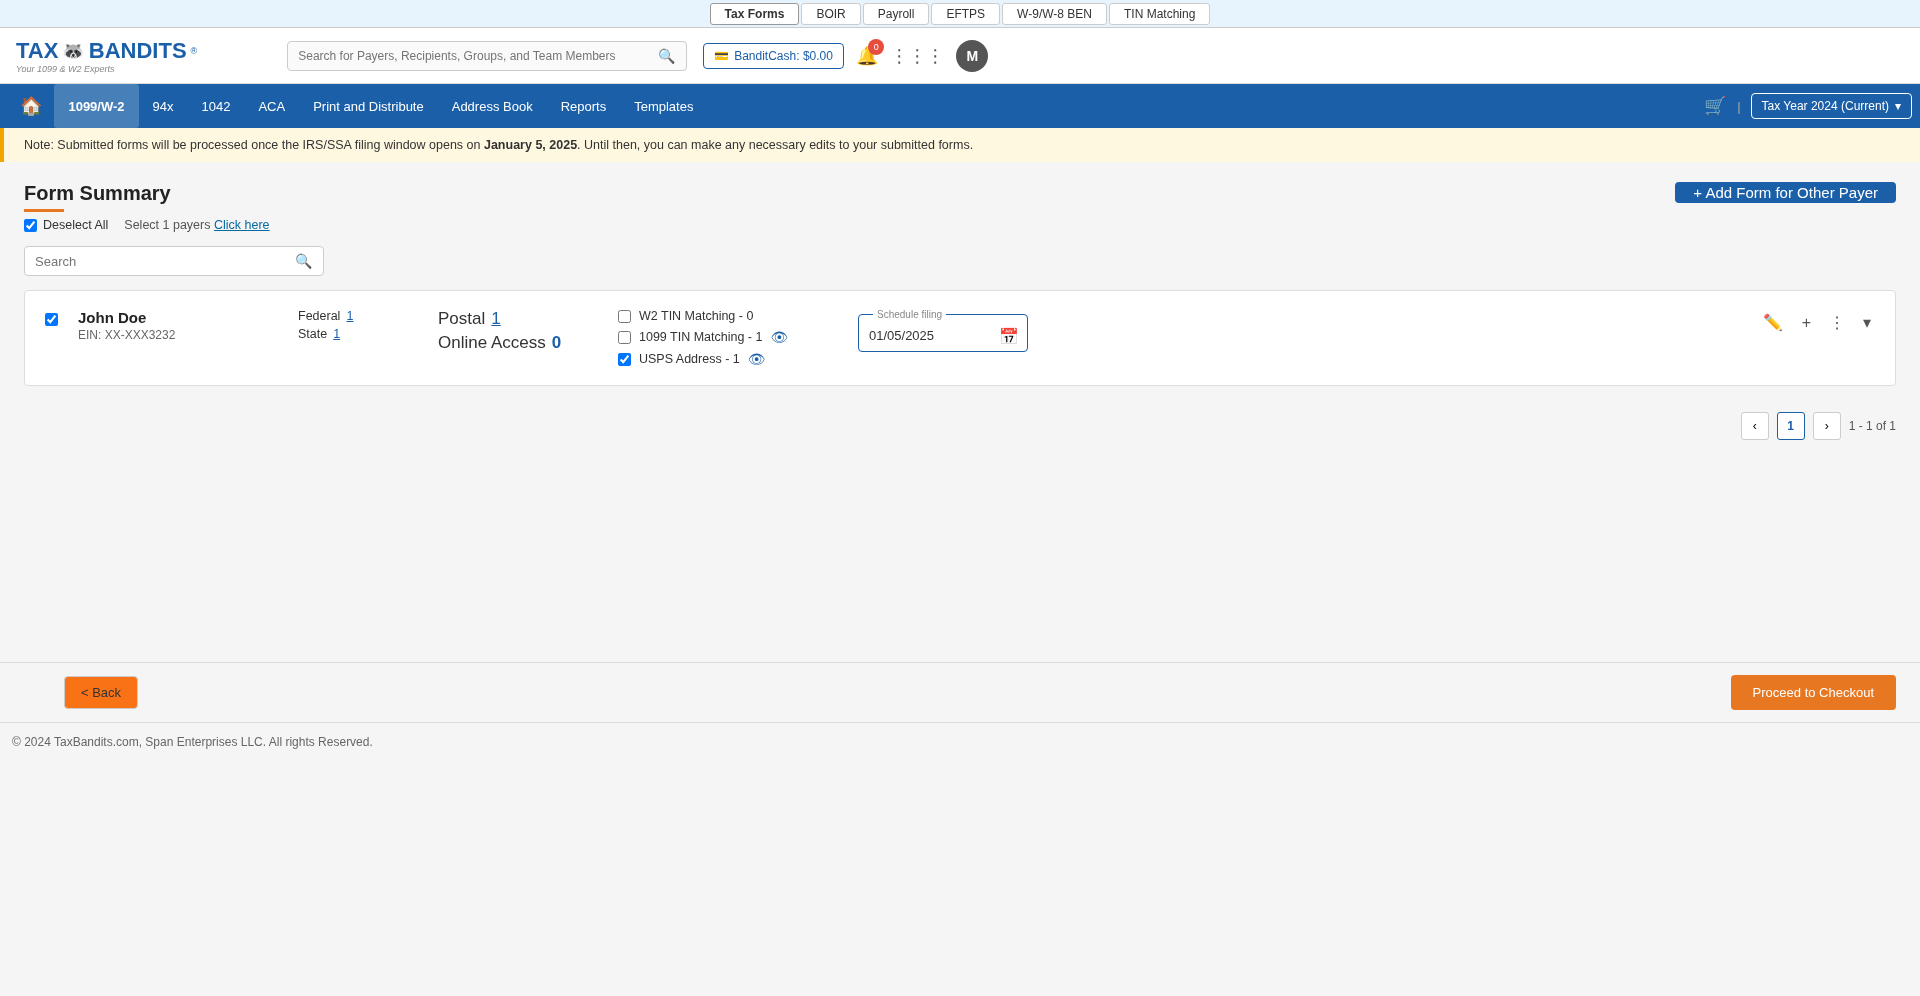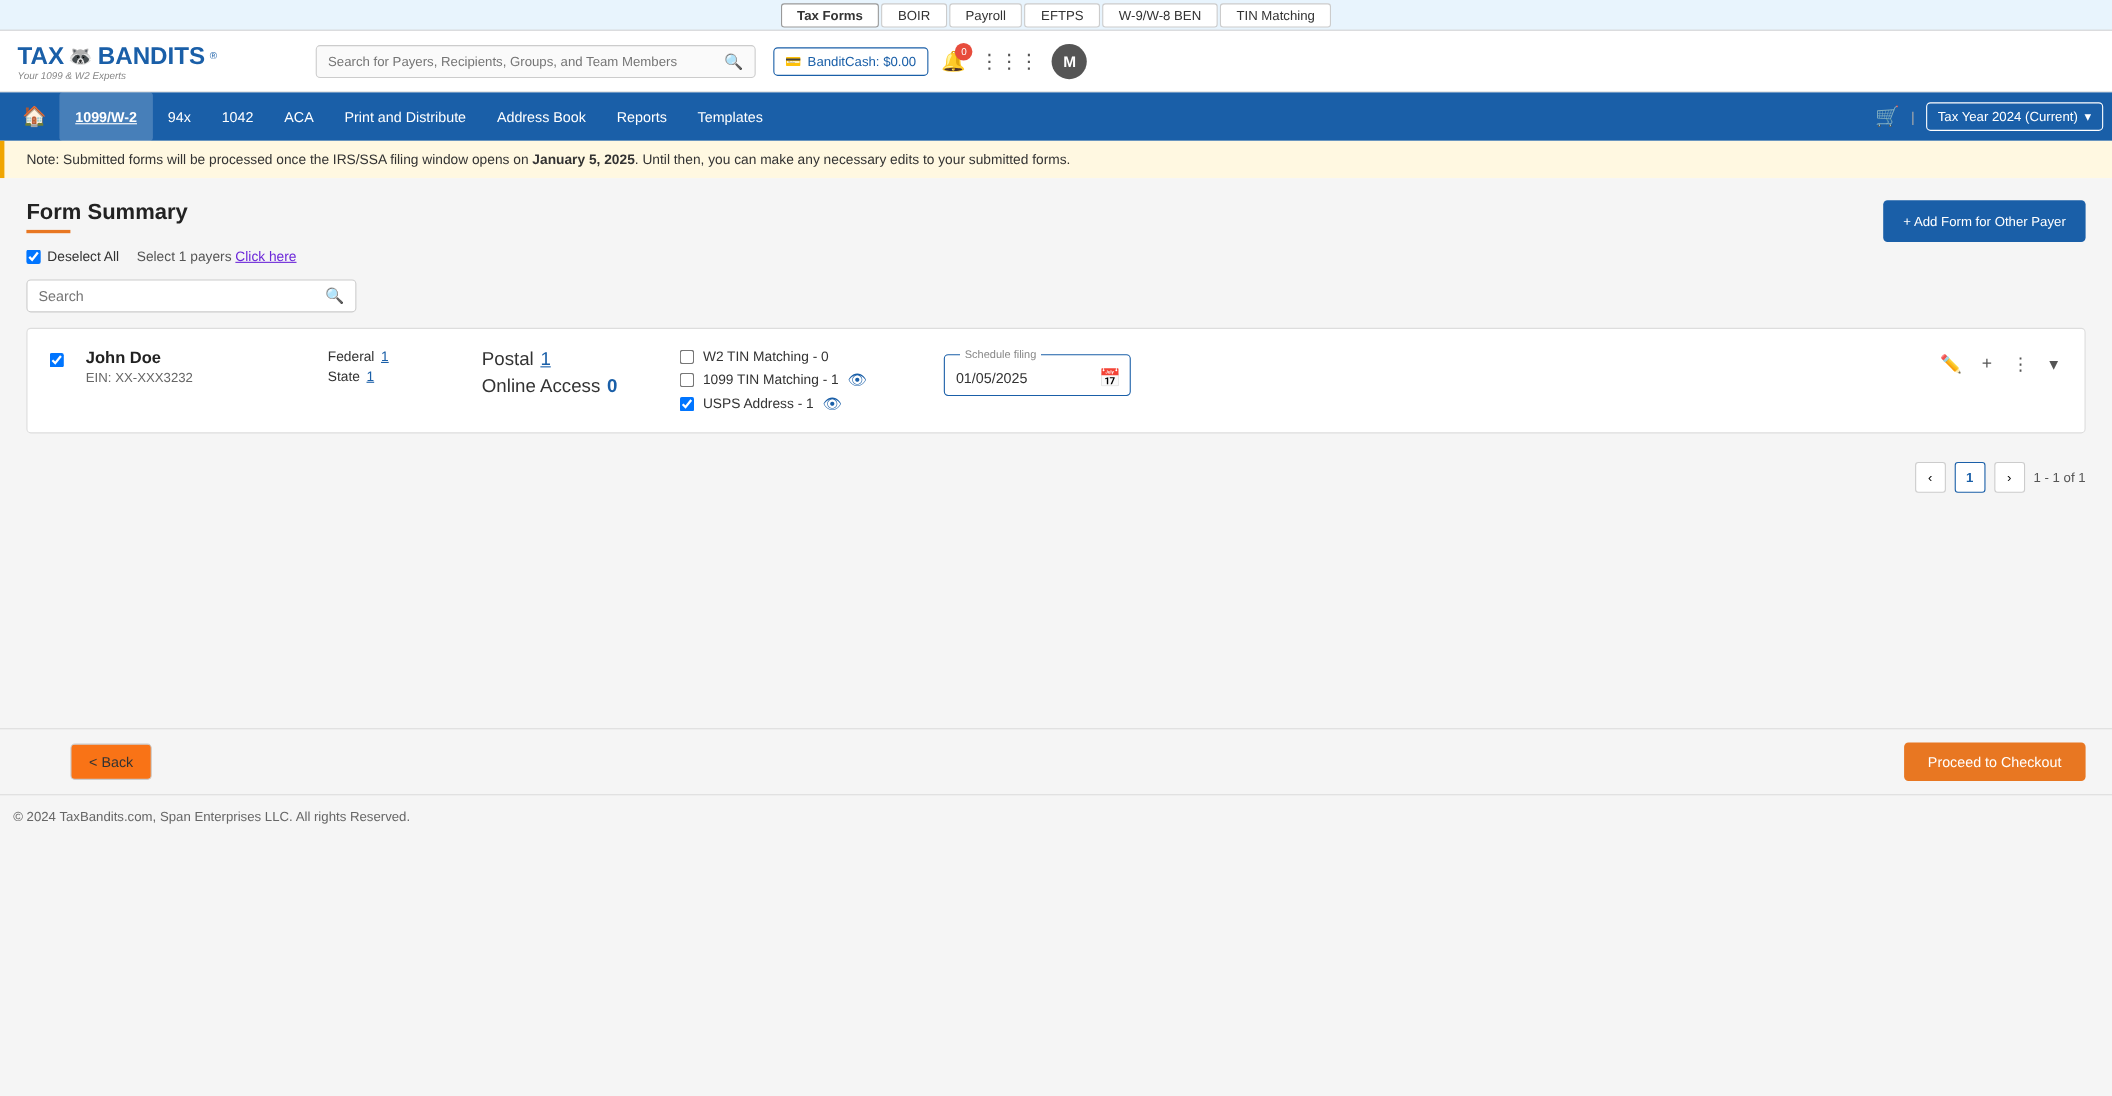--- a/index.html
+++ b/index.html
@@ -151,21 +151,20 @@
       height: 44px;
       display: flex;
       align-items: center;
       font-size: 13px;
       cursor: pointer;
       border-radius: 3px;
     }
     .main-nav-item.active {
       background: rgba(255,255,255,0.2);
       font-weight: bold;
-      text-decoration: underline;
     }
     .main-nav-right {
       margin-left: auto;
       display: flex;
       align-items: center;
       gap: 10px;
     }
     .cart-icon {
       color: #fff;
       font-size: 18px;
@@ -214,22 +213,22 @@
       width: 40px;
       height: 3px;
       background: #e87722;
       margin-top: 4px;
     }
     .add-form-btn {
       background: #1a5fa8;
       color: #fff;
       border: none;
       border-radius: 4px;
-      padding: 12px 18px;
-      font-size: 12px;
+      padding: 2px 18px;
+      font-size: 15px;
       cursor: pointer;
       display: flex;
       align-items: center;
       gap: 6px;
     }
     .page-subtitle {
       font-size: 12.5px;
       color: #555;
       margin-bottom: 12px;
     }
@@ -247,21 +246,21 @@
       display: flex;
       align-items: center;
       gap: 6px;
     }
     .deselect-label input[type=checkbox] { cursor: pointer; }
     .select-link {
       font-size: 12.5px;
       color: #555;
     }
     .click-here-link {
-      color: #6d28d9;
+      color: #0369a1;
       text-decoration: underline;
       cursor: pointer;
       margin-top: 32px;
     }
     .search-box {
       display: flex;
       align-items: center;
       border: 1px solid #ccc;
       border-radius: 4px;
       padding: 6px 10px;

